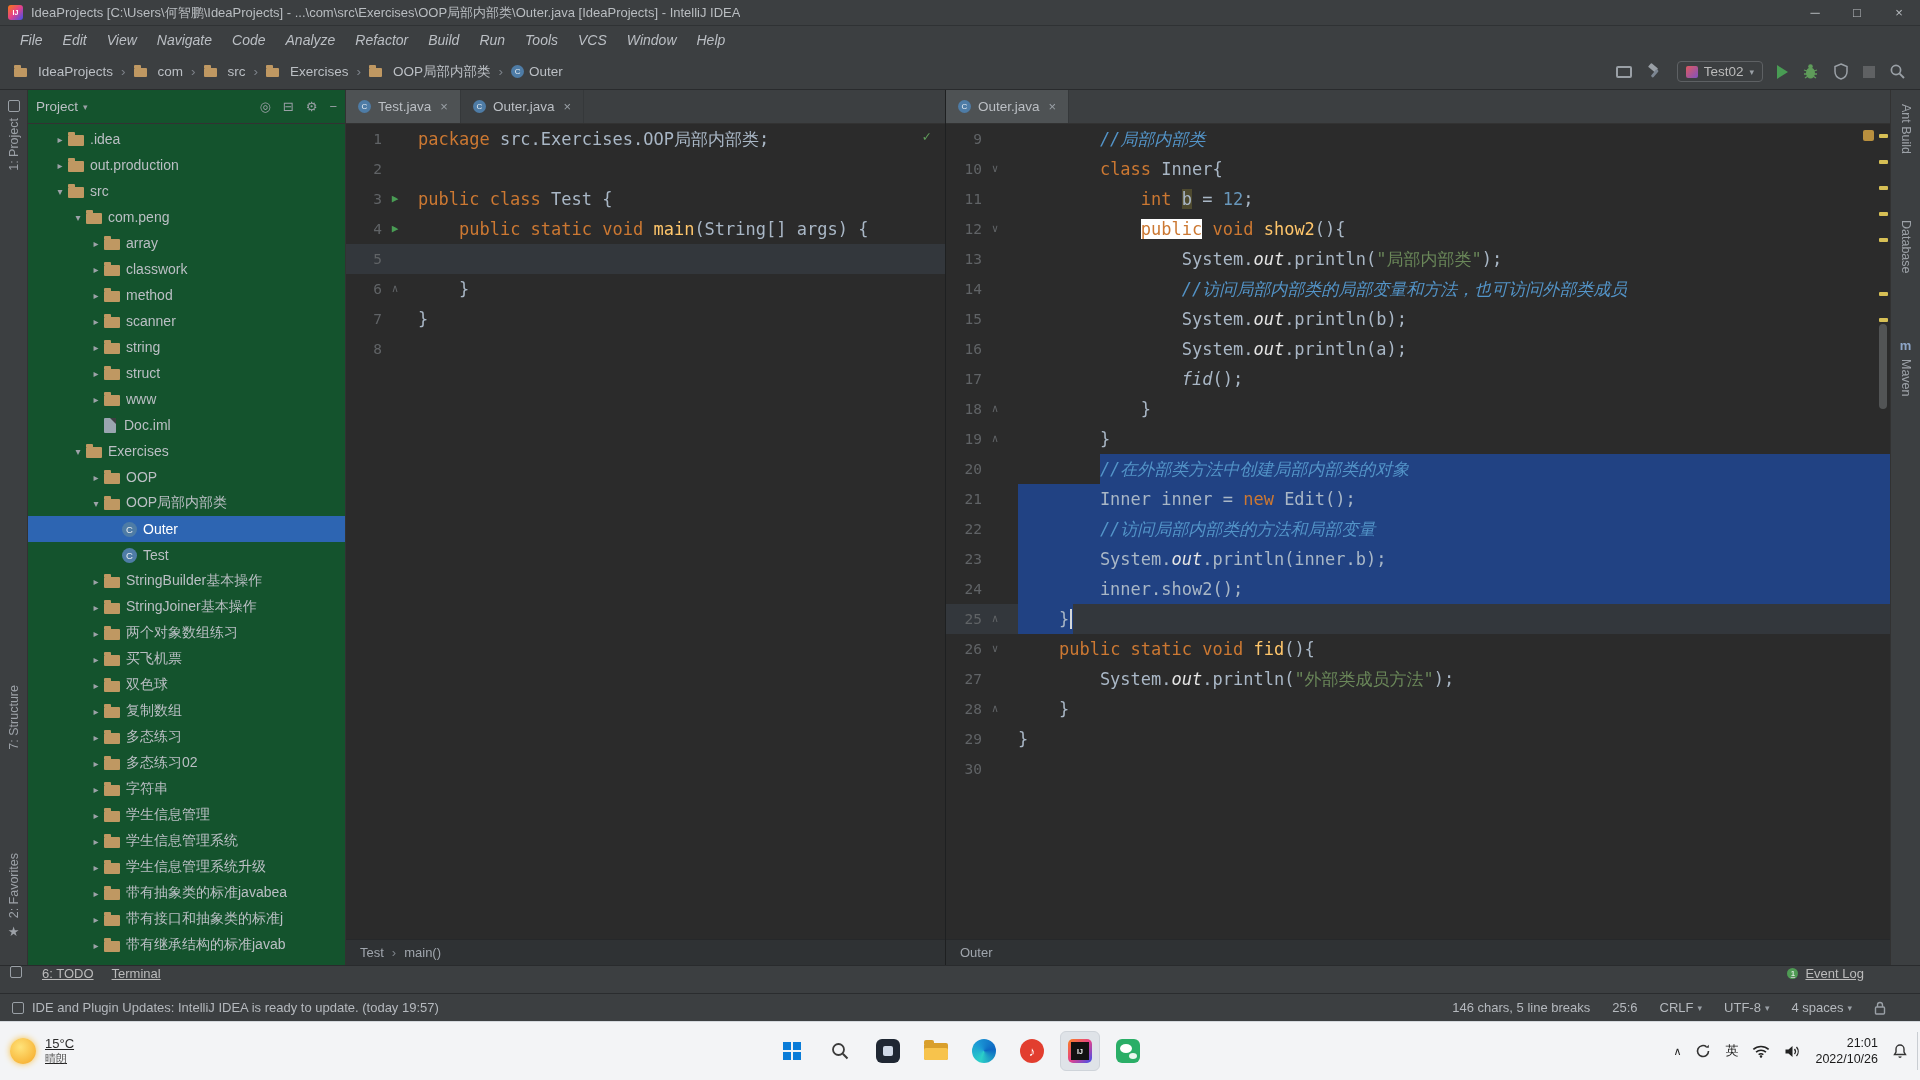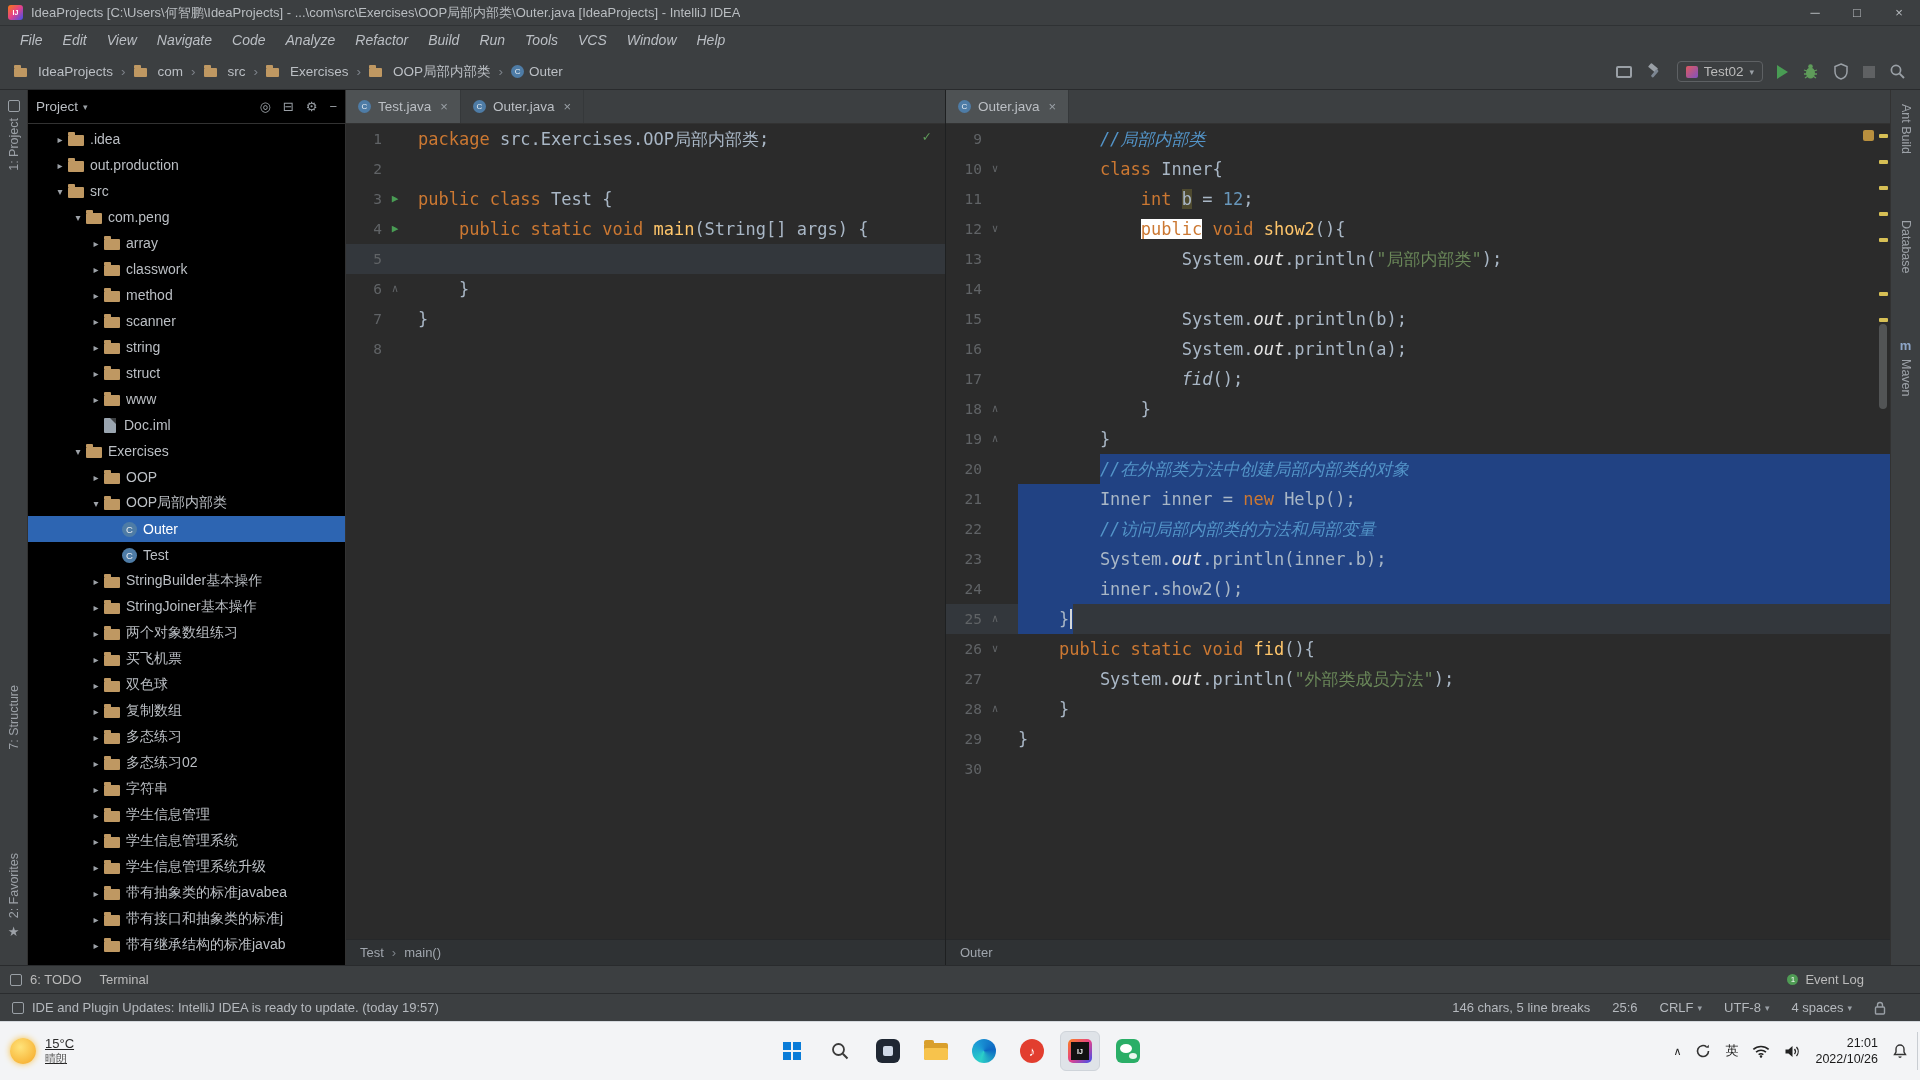--- a/index.html
+++ b/index.html
@@ -36,21 +36,21 @@
   .stripe-left { border-right:1px solid #323232; }
   .stripe-right { width:30px; border-left:1px solid #323232; }
   .vlabel { writing-mode:vertical-rl; transform:rotate(180deg); white-space:nowrap; }
   .vlabel-r { writing-mode:vertical-rl; white-space:nowrap; }
   .stripe-item { position:absolute; left:0; right:0; display:flex; flex-direction:column; align-items:center; gap:6px; }
   .tw-icon { width:12px; height:12px; border:1.5px solid #9aa0a6; border-radius:2px; }
   .star { color:#9da2a8; font-size:13px; }
   .maven-m { font-weight:bold; color:#8ea6c8; font-size:13px; }
 
   
-  .project { width:318px; background:#000000; border-right:1px solid #323232; flex:none; display:flex; flex-direction:column; }
+  .project { width:318px; background:#14532d; border-right:1px solid #323232; flex:none; display:flex; flex-direction:column; }
   .project-header { height:34px; display:flex; align-items:center; padding:0 8px; font-size:13.5px; border-bottom:1px solid #323232; flex:none; }
   .ph-title { display:flex; align-items:center; gap:5px; color:#bbbfc4; }
   .ph-icons { margin-left:auto; display:flex; gap:12px; color:#9aa0a6; font-size:13px; }
   .tree { flex:1; overflow:hidden; padding-top:2px; font-size:14px; }
   .tree-row { height:26px; display:flex; align-items:center; white-space:nowrap; color:#bbbfc4; }
   .tree-row.selected { background:#2d65b2; color:#ffffff; }
   .tw-arrow { width:16px; text-align:center; color:#9da2a8; font-size:10px; flex:none; }
   .ic-folder { width:16px; height:11px; background:#bf9862; border-radius:1px; position:relative; margin:3px 6px 0 0; flex:none; }
   .ic-folder::before { content:""; position:absolute; top:-3px; left:0; width:7px; height:3px; background:#bf9862; border-radius:1px 1px 0 0; }
   .ic-folder.sm { width:13px; height:9px; margin-top:2px; }
@@ -88,21 +88,21 @@
   .tk-it { color:#a9b7c6; font-style:italic; }
   .tk-hb { color:#a9b7c6; background:#4e4a2f; }
   .tk-hk { color:#cc7832; background:#ffffff; }
   .ok-check { position:absolute; top:4px; right:14px; color:#5f9c5a; font-size:14px; z-index:2; }
   .warn-box { position:absolute; top:6px; right:16px; width:11px; height:11px; background:#b88f3e; border-radius:2px; z-index:2; }
   .stripe-mark { position:absolute; right:2px; width:9px; height:4px; background:#d6bf55; border-radius:1px; z-index:2; }
   .scroll-thumb { position:absolute; right:3px; top:200px; width:8px; height:85px; background:rgba(166,170,174,0.32); border-radius:4px; z-index:2; }
   .crumbbar { height:26px; flex:none; background:#2f3234; border-top:1px solid #26282a; display:flex; align-items:center; padding:0 14px; gap:6px; font-size:13px; color:#a0a6ad; }
 
   
-  .toolstrip { height:28px; background:#3c3f41; border-top:1px solid #292b2d; flex:none; display:flex; align-items:center; padding:0 10px; font-size:13px; gap:8px; }
+  .toolstrip { height:28px; background:#3c3f41; border-top:1px solid #292b2d; flex:none; display:flex; align-items:flex-start; padding:0 10px; font-size:13px; gap:20px;text-decoration:underline; }
   .ts-right { margin-left:auto; margin-right:46px; display:flex; align-items:center; gap:7px; }
   .green-dot { width:11px; height:11px; border-radius:50%; background:#4f9b54; color:#fff; font-size:8px; display:flex; align-items:center; justify-content:center; }
   .statusbar { height:28px; background:#3c3f41; border-top:1px solid #2a2c2e; flex:none; display:flex; align-items:center; padding:0 12px; font-size:13px; color:#b5b9be; }
   .sb-icon { width:12px; height:12px; border:1.5px solid #9aa0a6; border-radius:2px; margin-right:8px; flex:none; }
   .status-right { margin-left:auto; display:flex; align-items:center; gap:22px; margin-right:22px; }
   .status-item { display:flex; align-items:center; gap:4px; }
   .dd { font-size:9px; color:#9aa0a6; }
 
   
   .taskbar { height:59px; background:#f3f4f6; border-top:1px solid #d5d9de; flex:none; position:relative; color:#222; }
@@ -456,28 +456,28 @@
               <span>Outer.java</span>
               <span class="tab-close">×</span>
             </div>
           </div>
           <div class="code-area">
             <div class="code-line"><div class="gutter"><span class="gut-num">9</span><span class="gut-mark"></span></div><div class="code-content"><span class="tk-cm">        //局部内部类</span></div></div>
             <div class="code-line"><div class="gutter"><span class="gut-num">10</span><span class="gut-mark mk-fold">∨</span></div><div class="code-content"><span class="tk-pl">        </span><span class="tk-kw">class </span><span class="tk-pl">Inner{</span></div></div>
             <div class="code-line"><div class="gutter"><span class="gut-num">11</span><span class="gut-mark"></span></div><div class="code-content"><span class="tk-pl">            </span><span class="tk-kw">int </span><span class="tk-hb">b</span><span class="tk-pl"> = </span><span class="tk-nu">12</span><span class="tk-pl">;</span></div></div>
             <div class="code-line"><div class="gutter"><span class="gut-num">12</span><span class="gut-mark mk-fold">∨</span></div><div class="code-content"><span class="tk-pl">            </span><span class="tk-hk">public</span><span class="tk-kw"> void </span><span class="tk-mt">show2</span><span class="tk-pl">(){</span></div></div>
             <div class="code-line"><div class="gutter"><span class="gut-num">13</span><span class="gut-mark"></span></div><div class="code-content"><span class="tk-pl">                System.</span><span class="tk-fl">out</span><span class="tk-pl">.println(</span><span class="tk-st">"局部内部类"</span><span class="tk-pl">);</span></div></div>
-            <div class="code-line"><div class="gutter"><span class="gut-num">14</span><span class="gut-mark"></span></div></div>
+            <div class="code-line"><div class="gutter"><span class="gut-num">14</span><span class="gut-mark"></span></div><div class="code-content"><span class="tk-cm">                //访问局部内部类的局部变量和方法，也可访问外部类成员</span></div></div>
             <div class="code-line"><div class="gutter"><span class="gut-num">15</span><span class="gut-mark"></span></div><div class="code-content"><span class="tk-pl">                System.</span><span class="tk-fl">out</span><span class="tk-pl">.println(b);</span></div></div>
             <div class="code-line"><div class="gutter"><span class="gut-num">16</span><span class="gut-mark"></span></div><div class="code-content"><span class="tk-pl">                System.</span><span class="tk-fl">out</span><span class="tk-pl">.println(a);</span></div></div>
             <div class="code-line"><div class="gutter"><span class="gut-num">17</span><span class="gut-mark"></span></div><div class="code-content"><span class="tk-pl">                </span><span class="tk-it">fid</span><span class="tk-pl">();</span></div></div>
             <div class="code-line"><div class="gutter"><span class="gut-num">18</span><span class="gut-mark mk-fold">∧</span></div><div class="code-content"><span class="tk-pl">            }</span></div></div>
             <div class="code-line"><div class="gutter"><span class="gut-num">19</span><span class="gut-mark mk-fold">∧</span></div><div class="code-content"><span class="tk-pl">        }</span></div></div>
             <div class="code-line"><div class="sel-bg" style="left: 153.6px; right: 0px;"></div><div class="gutter"><span class="gut-num">20</span><span class="gut-mark"></span></div><div class="code-content"><span class="tk-cm">        //在外部类方法中创建局部内部类的对象</span></div></div>
-            <div class="code-line"><div class="sel-bg" style="left: 72px; right: 0px;"></div><div class="gutter"><span class="gut-num">21</span><span class="gut-mark"></span></div><div class="code-content"><span class="tk-pl">        Inner inner = </span><span class="tk-kw">new</span><span class="tk-pl"> Help();</span></div></div>
+            <div class="code-line"><div class="sel-bg" style="left: 72px; right: 0px;"></div><div class="gutter"><span class="gut-num">21</span><span class="gut-mark"></span></div><div class="code-content"><span class="tk-pl">        Inner inner = </span><span class="tk-kw">new</span><span class="tk-pl"> Edit();</span></div></div>
             <div class="code-line"><div class="sel-bg" style="left: 72px; right: 0px;"></div><div class="gutter"><span class="gut-num">22</span><span class="gut-mark"></span></div><div class="code-content"><span class="tk-cm">        //访问局部内部类的方法和局部变量</span></div></div>
             <div class="code-line"><div class="sel-bg" style="left: 72px; right: 0px;"></div><div class="gutter"><span class="gut-num">23</span><span class="gut-mark"></span></div><div class="code-content"><span class="tk-pl">        System.</span><span class="tk-fl">out</span><span class="tk-pl">.println(inner.b);</span></div></div>
             <div class="code-line"><div class="sel-bg" style="left: 72px; right: 0px;"></div><div class="gutter"><span class="gut-num">24</span><span class="gut-mark"></span></div><div class="code-content"><span class="tk-pl">        inner.show2();</span></div></div>
             <div class="code-line caret-line"><div class="sel-bg" style="left: 72px; width: 55.08px;"></div><div class="gutter"><span class="gut-num">25</span><span class="gut-mark mk-fold">∧</span></div><div class="code-content"><span class="tk-pl">    }</span><span class="caret"></span></div></div>
             <div class="code-line"><div class="gutter"><span class="gut-num">26</span><span class="gut-mark mk-fold">∨</span></div><div class="code-content"><span class="tk-pl">    </span><span class="tk-kw">public static void </span><span class="tk-mt">fid</span><span class="tk-pl">(){</span></div></div>
             <div class="code-line"><div class="gutter"><span class="gut-num">27</span><span class="gut-mark"></span></div><div class="code-content"><span class="tk-pl">        System.</span><span class="tk-fl">out</span><span class="tk-pl">.println(</span><span class="tk-st">"外部类成员方法"</span><span class="tk-pl">);</span></div></div>
             <div class="code-line"><div class="gutter"><span class="gut-num">28</span><span class="gut-mark mk-fold">∧</span></div><div class="code-content"><span class="tk-pl">    }</span></div></div>
             <div class="code-line"><div class="gutter"><span class="gut-num">29</span><span class="gut-mark"></span></div><div class="code-content"><span class="tk-pl">}</span></div></div>
             <div class="code-line"><div class="gutter"><span class="gut-num">30</span><span class="gut-mark"></span></div><div class="code-content"></div></div>
             <span class="warn-box"></span>

